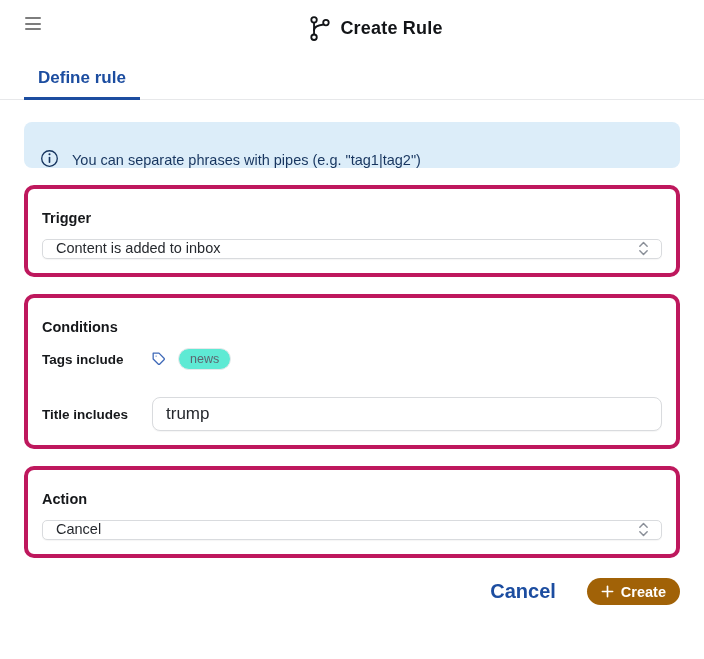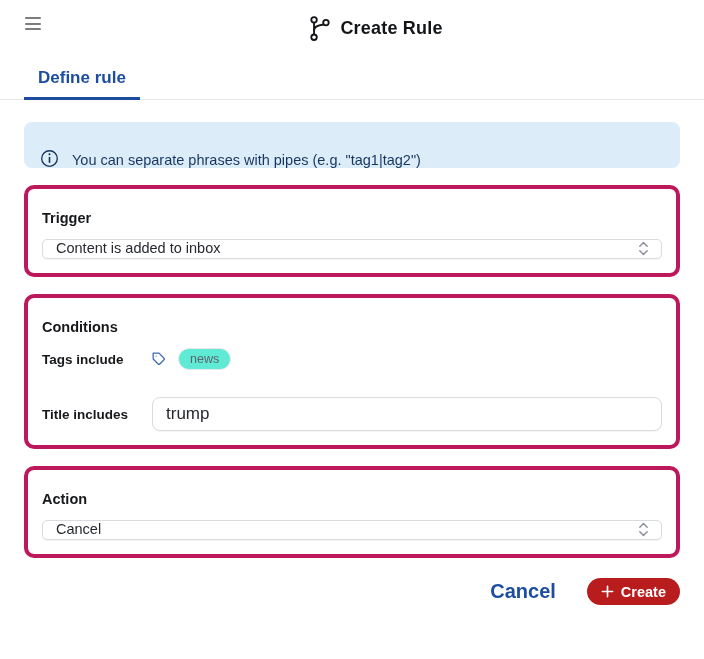--- a/index.html
+++ b/index.html
@@ -41,21 +41,21 @@
   .cinput { flex:1; height:28px; border:1px solid #d9dbde; border-radius:8px;
     padding:16px 13px; font-size:17px; font-family:inherit; color:#26292e; outline:none;
     box-shadow:0 1px 1px rgba(0,0,0,.04); }
   .chip { background:#5eead4; border:1px solid #e8e9eb; color:#5d6570; font-size:12.5px;
     padding:3px 11px; border-radius:11px; margin-left:10px; }
   .tagicon-box { width:16px; display:flex; align-items:center; }
 
   
   .footer { display:flex; justify-content:flex-end; align-items:center; gap:31px; margin:20px 24px 0; }
   .cancel { color:#1c4da0; font-weight:700; font-size:20px; cursor:pointer; }
-  .create-btn { background:#b91c1c; color:#fff; font-weight:700; font-size:14.5px;
+  .create-btn { background:#a16207; color:#fff; font-weight:700; font-size:14.5px;
     height:27px; padding:0 14px; border-radius:14px; border:none; cursor:pointer;
     display:flex; align-items:center; gap:7px; font-family:inherit; }
 
   svg { display:block; }
 </style>
 </head>
 <body>
 
 <div class="header">
   <div class="menu-btn">

